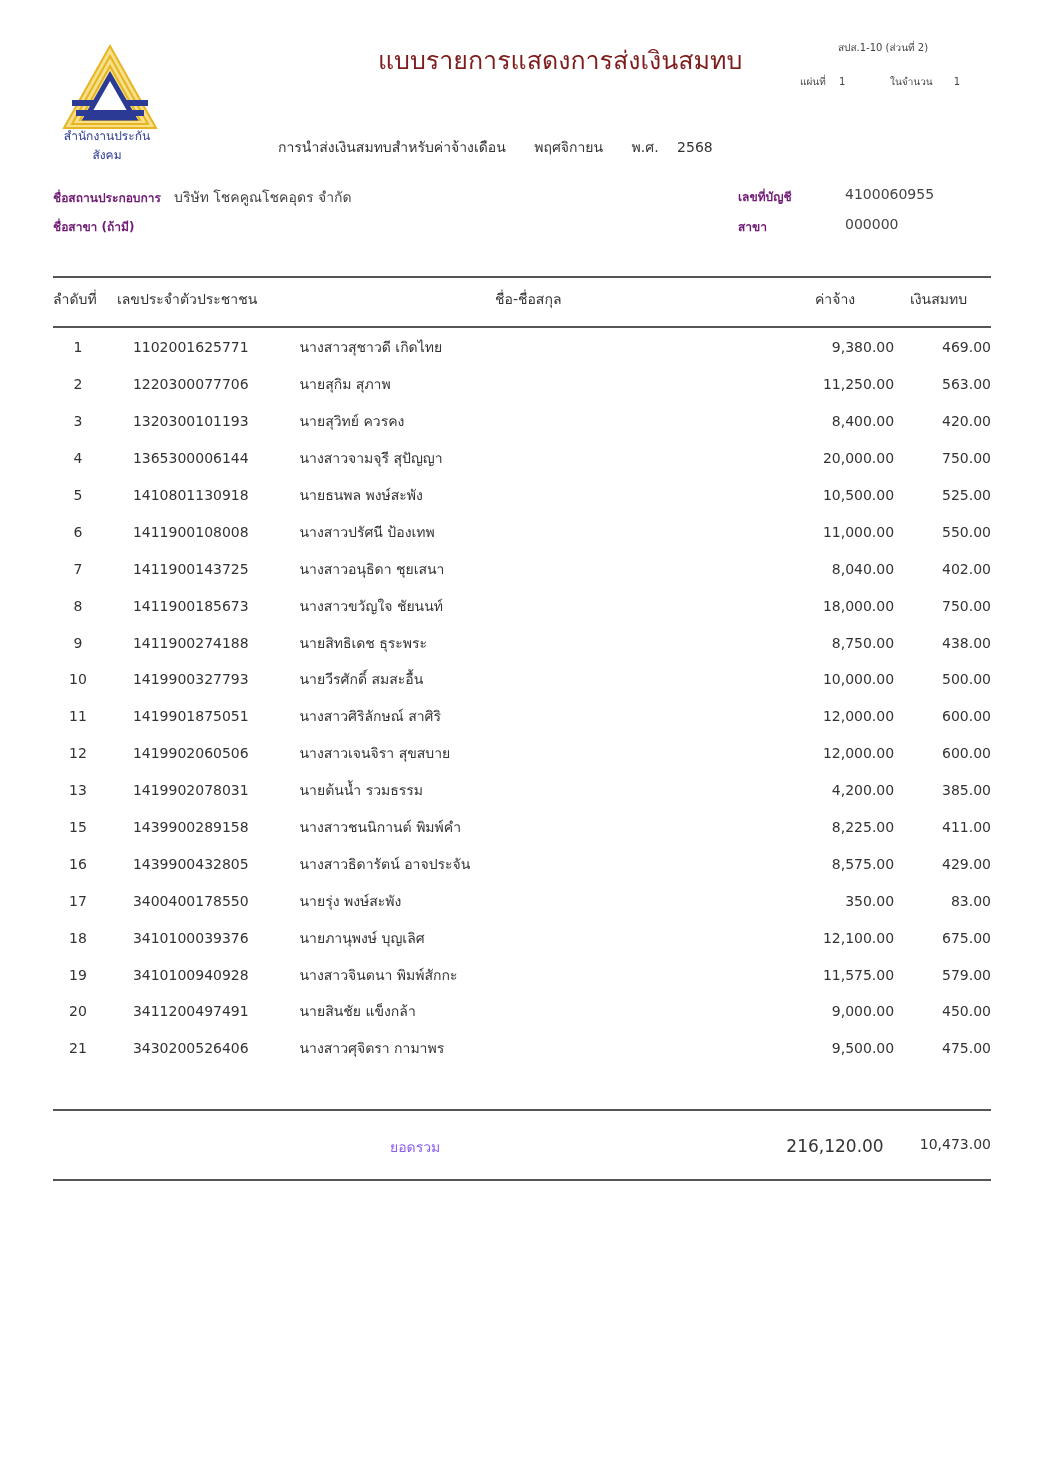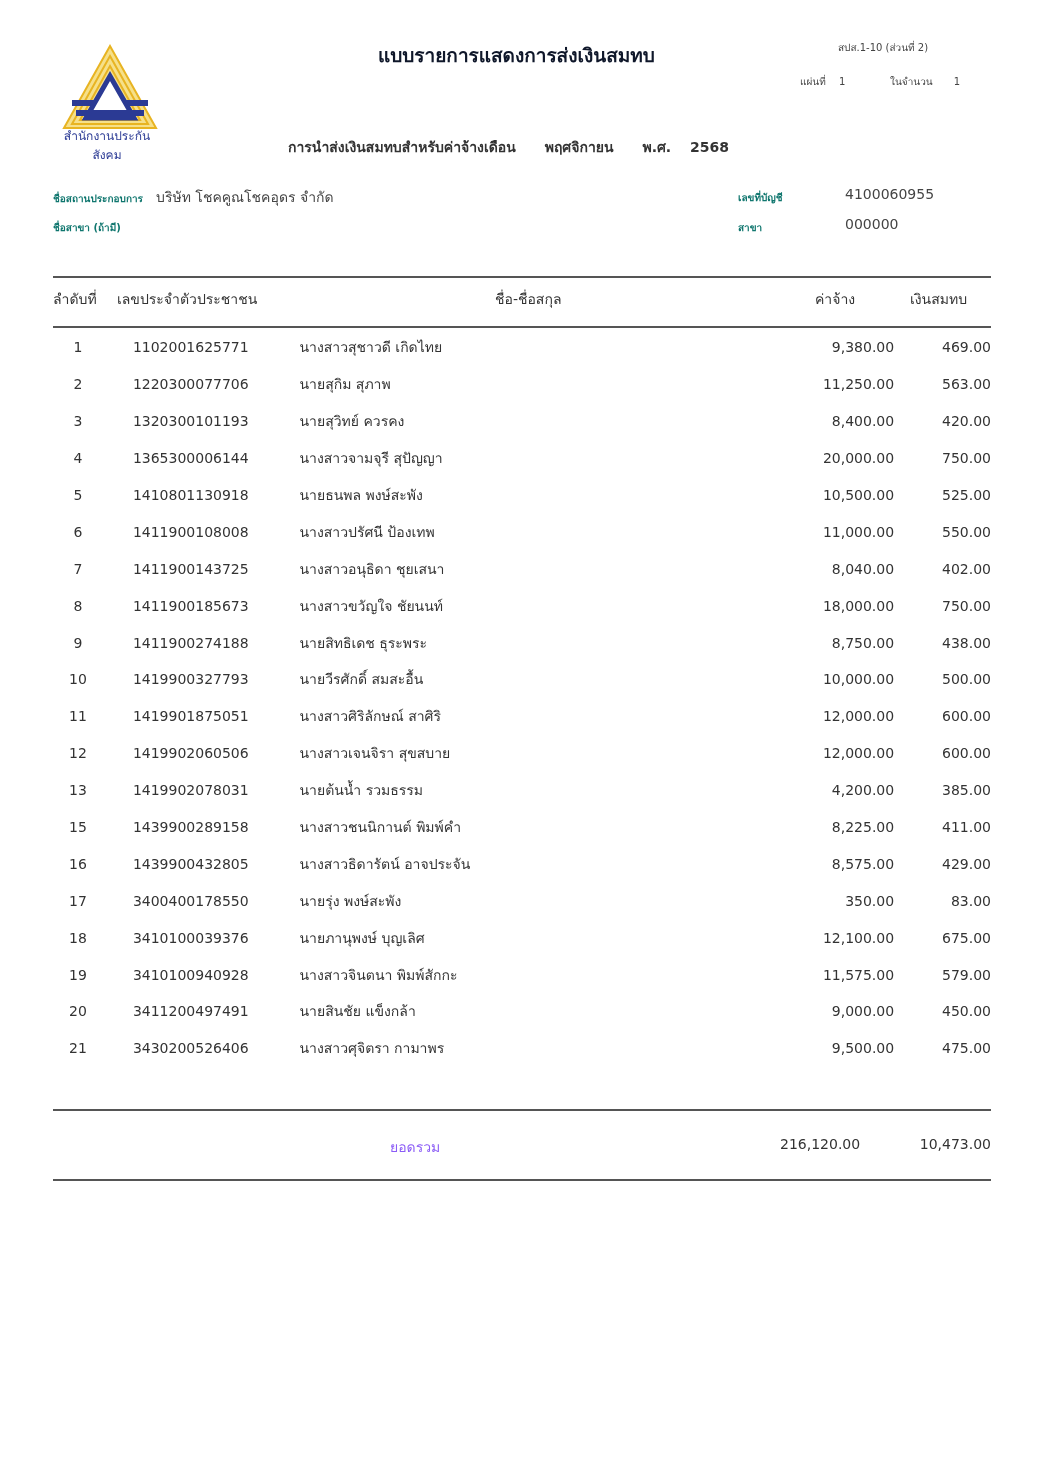--- a/index.html
+++ b/index.html
@@ -1,26 +1,26 @@
 <!DOCTYPE html>
 <html><head>
 <meta charset="utf-8">
 <style>
   html, body { margin:0; padding:0; background:#ffffff; }
   body { width:1045px; height:1480px; position:relative; font-family:"DejaVu Sans","Liberation Sans",sans-serif; color:#333; overflow:hidden; }
   .abs { position:absolute; }
   .logo { left:62px; top:44px; width:96px; height:96px; }
   .logo-caption { left:52px; top:126px; font-size:12px; color:#2b3a94; width:110px; text-align:center; }
-  .title { left:378px; top:40px; font-size:19px; font-weight:bold; color:#0f172a; }
+  .title { left:378px; top:40px; font-size:25px; font-weight:normal; color:#7f1d1d; }
   .formcode { left:838px; top:40px; font-size:10px; color:#444; }
   .sheet { left:800px; top:74px; font-size:10px; color:#444; }
   .sheet span { display:inline-block; }
-  .period { left:288px; top:136px; font-size:14px; color:#333;font-weight:bold; }
+  .period { left:278px; top:136px; font-size:14px; color:#333; }
   .period span { margin-right:24px; }
-  .label-b { font-weight:bold; color:#0f766e; font-size:10px;margin-top:44px; }
+  .label-b { font-weight:bold; color:#701a75; font-size:12px;margin-top:44px; }
   .v { font-size:14px; color:#444; }
   .rule { left:53px; width:938px; height:2px; background:#555; }
   .hdr { top:288px; font-size:14px; color:#333; }
   table.rows { position:absolute; left:53px; top:329px; width:938px; border-collapse:collapse; font-size:14px; color:#333; }
   table.rows td { height:36.9px; padding:0; white-space:nowrap; }
   .c-no { width:52px; text-align:center; }
   .c-id { width:170px; padding-left:30px !important; }
   .c-name { width:470px; }
   .c-wage { width:148px; text-align:right; }
   .c-contrib { width:100px; text-align:right; }
@@ -221,15 +221,15 @@
         <td class="c-id">3430200526406</td>
         <td class="c-name">นางสาวศุจิตรา  กามาพร</td>
         <td class="c-wage">9,500.00</td>
         <td class="c-contrib">475.00</td>
       </tr>
     </tbody>
 </table>
 
 <div class="abs rule" style="top:1109px;"></div>
 <div class="abs" style="left:390px;top:1136px;font-size:14px;color:#8b5cf6;">ยอดรวม</div>
-<div class="abs" style="left:780px;width:110px;text-align:left;top:1136px;font-size:14px;color:#333;">216,120.00</div>
+<div class="abs" style="left:780px;width:110px;text-align:center;top:1136px;font-size:17px;color:#333;">216,120.00</div>
 <div class="abs" style="left:891px;width:100px;text-align:right;top:1136px;font-size:14px;color:#333;">10,473.00</div>
 <div class="abs rule" style="top:1179px;"></div>
 
 </body></html>

